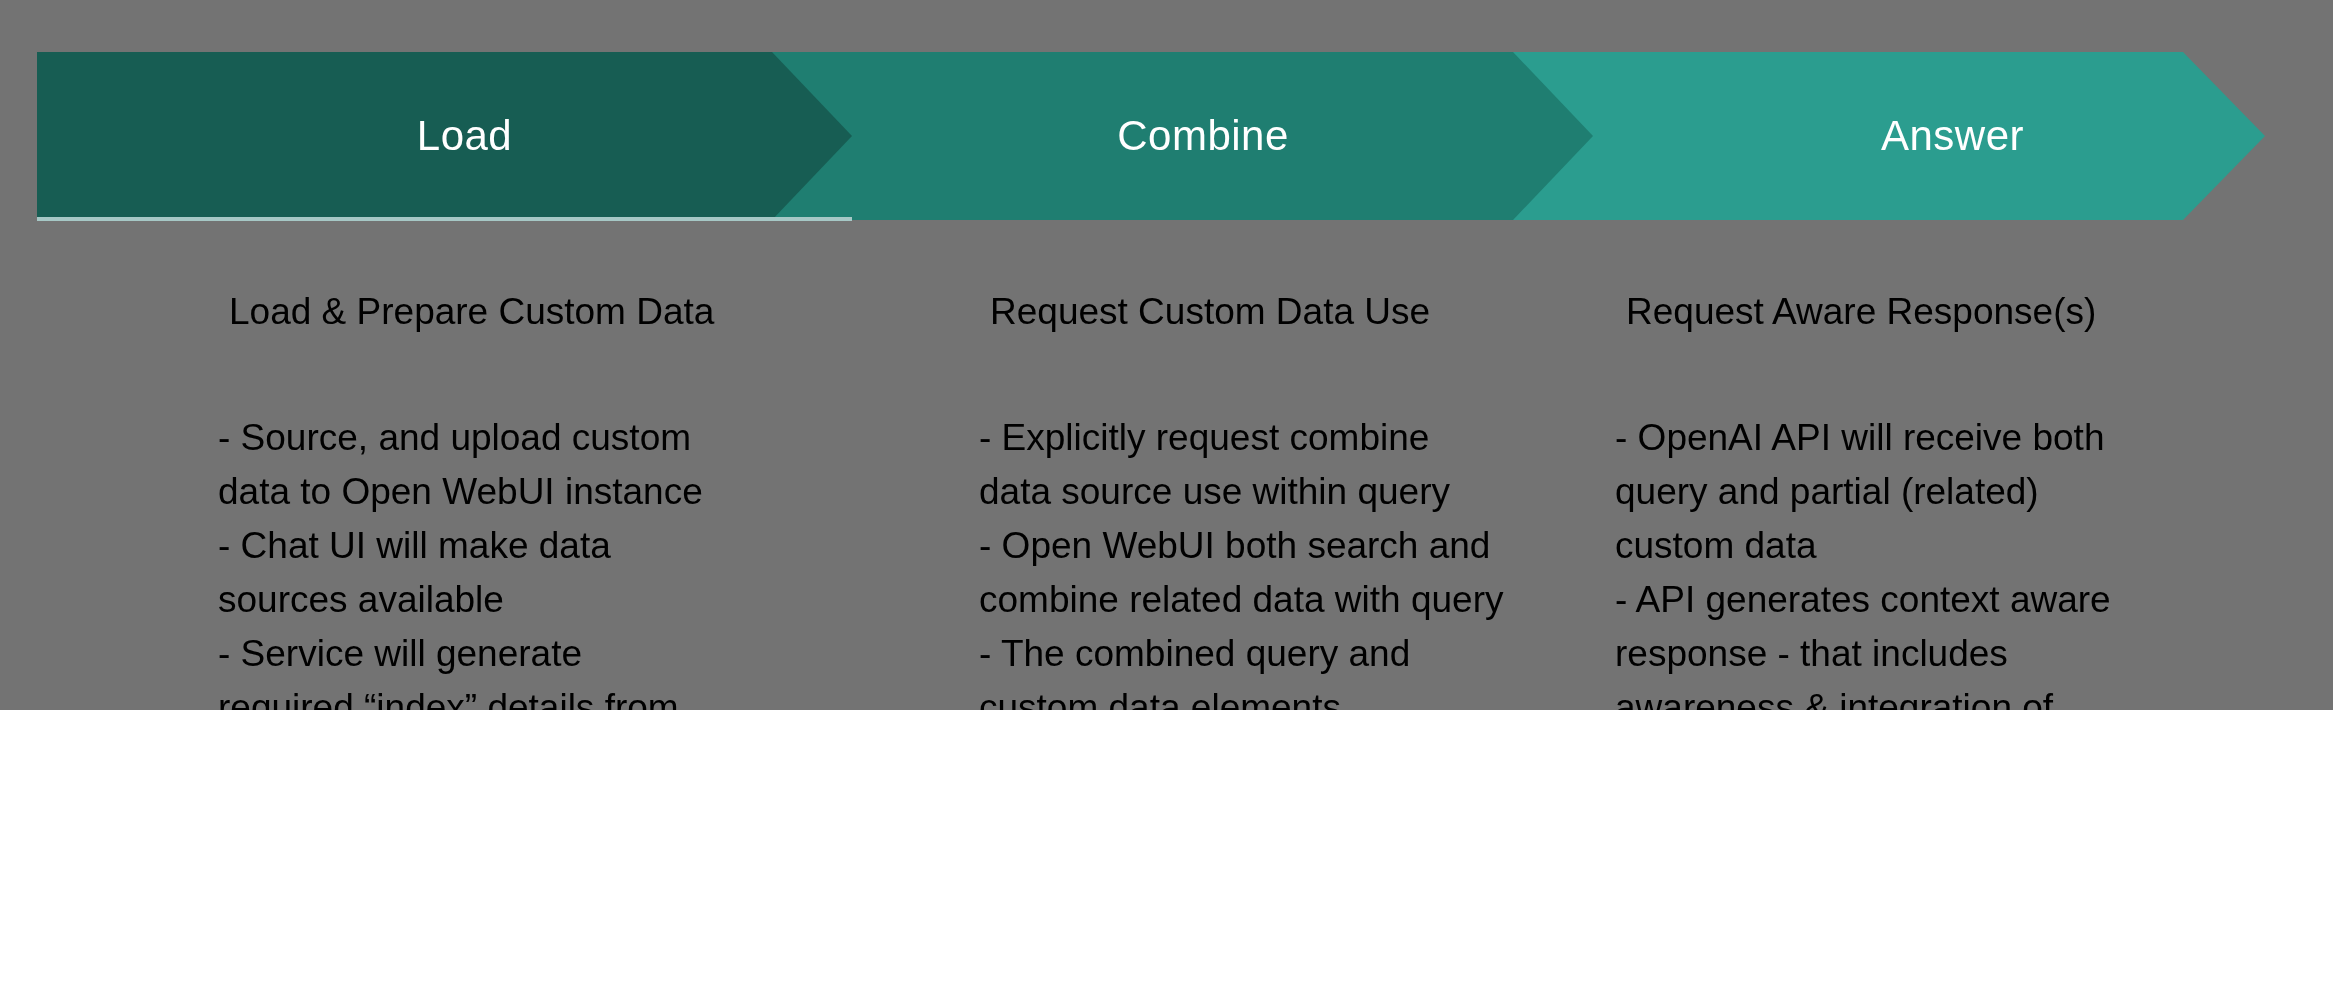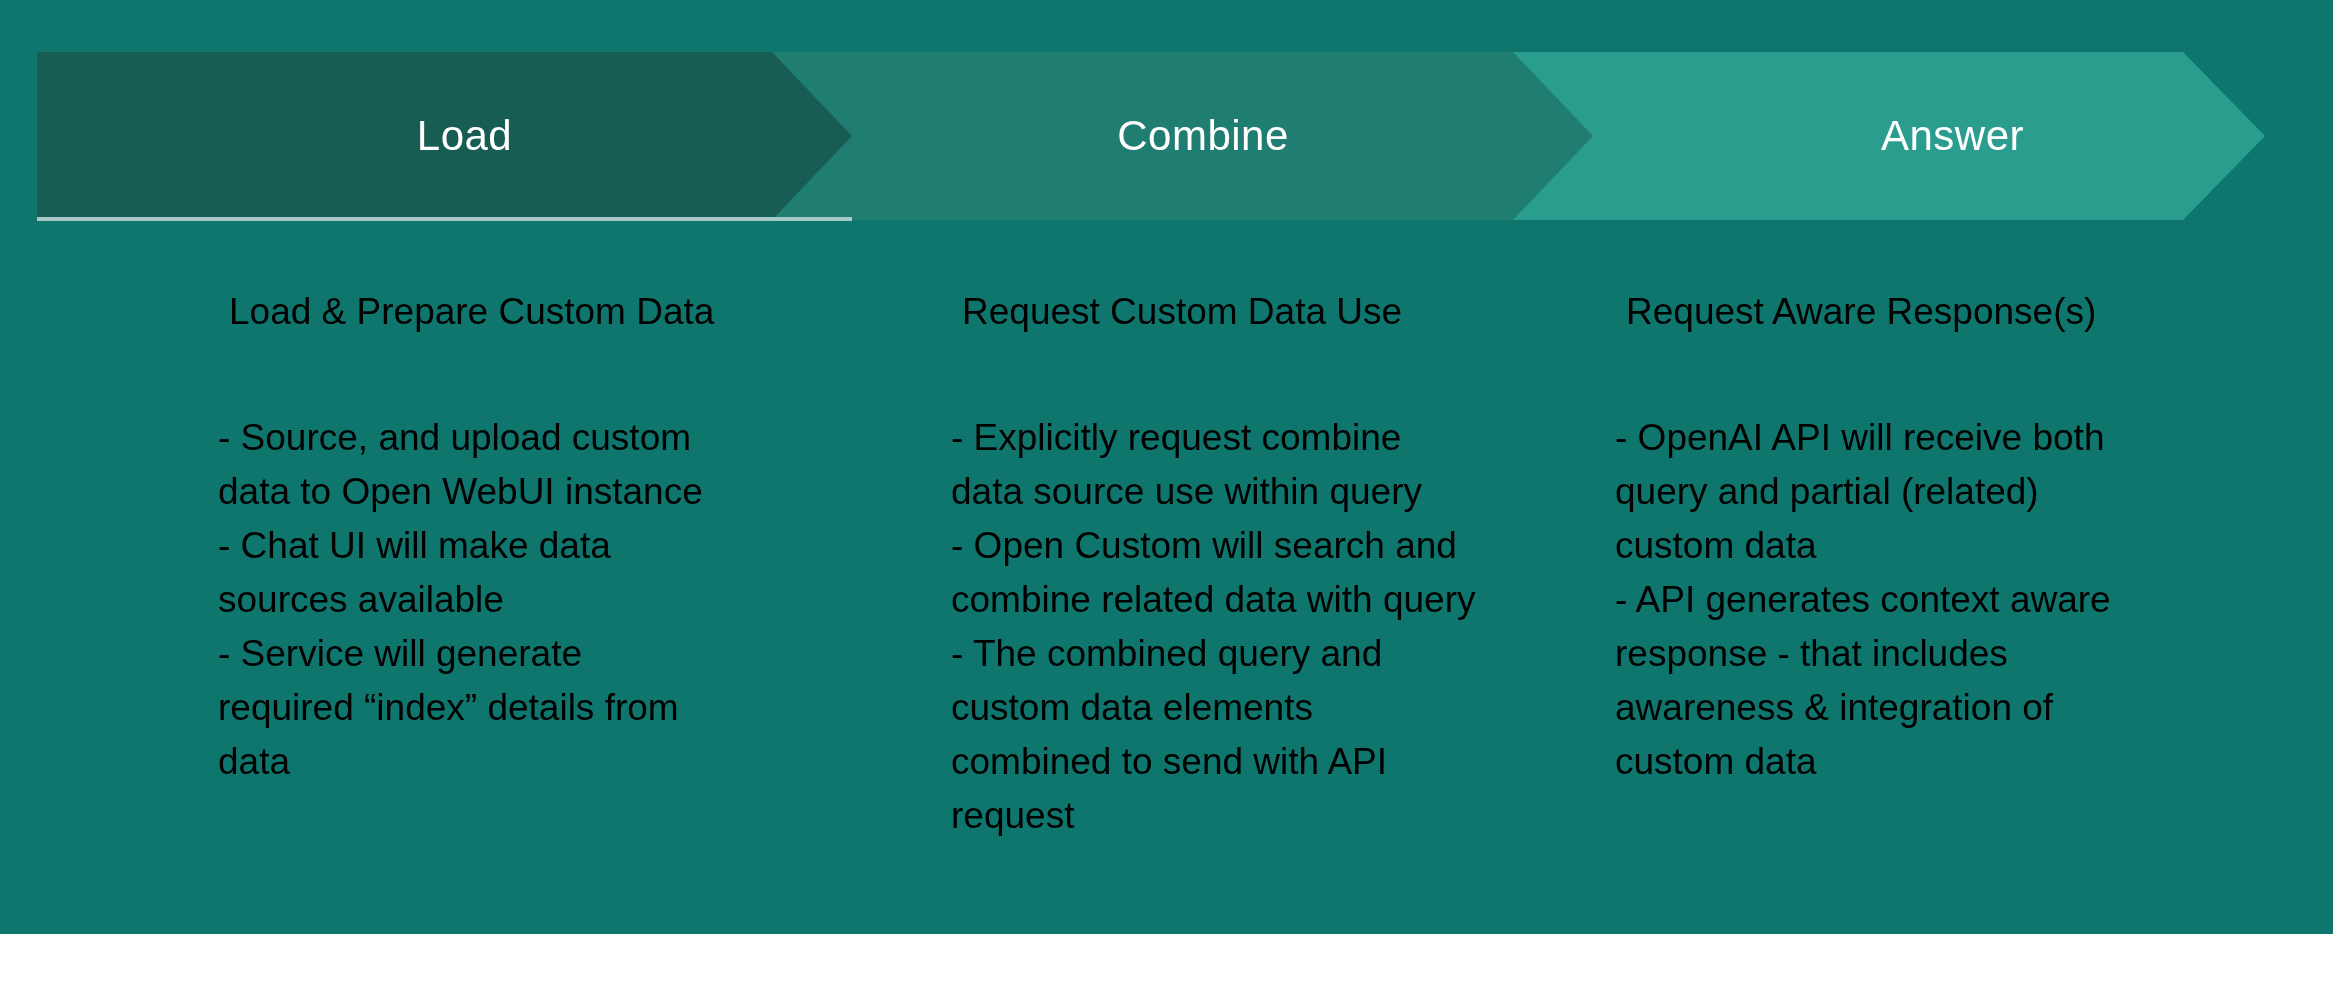--- a/index.html
+++ b/index.html
@@ -3,22 +3,22 @@
 <meta charset="utf-8">
 <style>
   html, body {
     margin: 0;
     padding: 0;
     background: #ffffff;
   }
   .slide {
     position: relative;
     width: 2333px;
-    height: 934px;
-    background: #0f766e;
+    height: 710px;
+    background: #737373;
     overflow: hidden;
     font-family: "Liberation Sans", sans-serif;
     color: #000000;
     text-decoration: underline;
   }
   .band-svg {
     position: absolute;
     left: 0;
     top: 0;
   }
@@ -41,21 +41,21 @@
 
   .col {
     position: absolute;
     top: 285px;
     font-size: 37px;
     line-height: 54px;
     font-weight: 400;
     color: #000000;
   }
   .col-load    { left: 218px;  width: 508px; }
-  .col-combine { left: 951px;  width: 532px; }
+  .col-combine { left: 979px;  width: 532px; }
   .col-answer  { left: 1615px; width: 552px; }
 
   .col-title {
     margin: 0 0 72px 11px;
     font-size: 37px;
     font-weight: 400;
     line-height: 54px;
   }
   .bullet {
     margin: 0;
@@ -83,21 +83,21 @@
       <p class="bullet">- Source, and upload custom data to Open WebUI instance</p>
       <p class="bullet">- Chat UI will make data sources available</p>
       <p class="bullet">- Service will generate required “index” details from data</p>
     </div>
   </section>
 
   <section class="col col-combine">
     <h2 class="col-title">Request Custom Data Use</h2>
     <div class="col-body">
       <p class="bullet">- Explicitly request combine data source use within query</p>
-      <p class="bullet">- Open Custom will search and combine related data with query</p>
+      <p class="bullet">- Open WebUI both search and combine related data with query</p>
       <p class="bullet">- The combined query and custom data elements combined to send with API request</p>
     </div>
   </section>
 
   <section class="col col-answer">
     <h2 class="col-title">Request Aware Response(s)</h2>
     <div class="col-body">
       <p class="bullet">- OpenAI API will receive both query and partial (related) custom data</p>
       <p class="bullet">- API generates context aware response - that includes awareness &amp; integration of custom data</p>
     </div>

